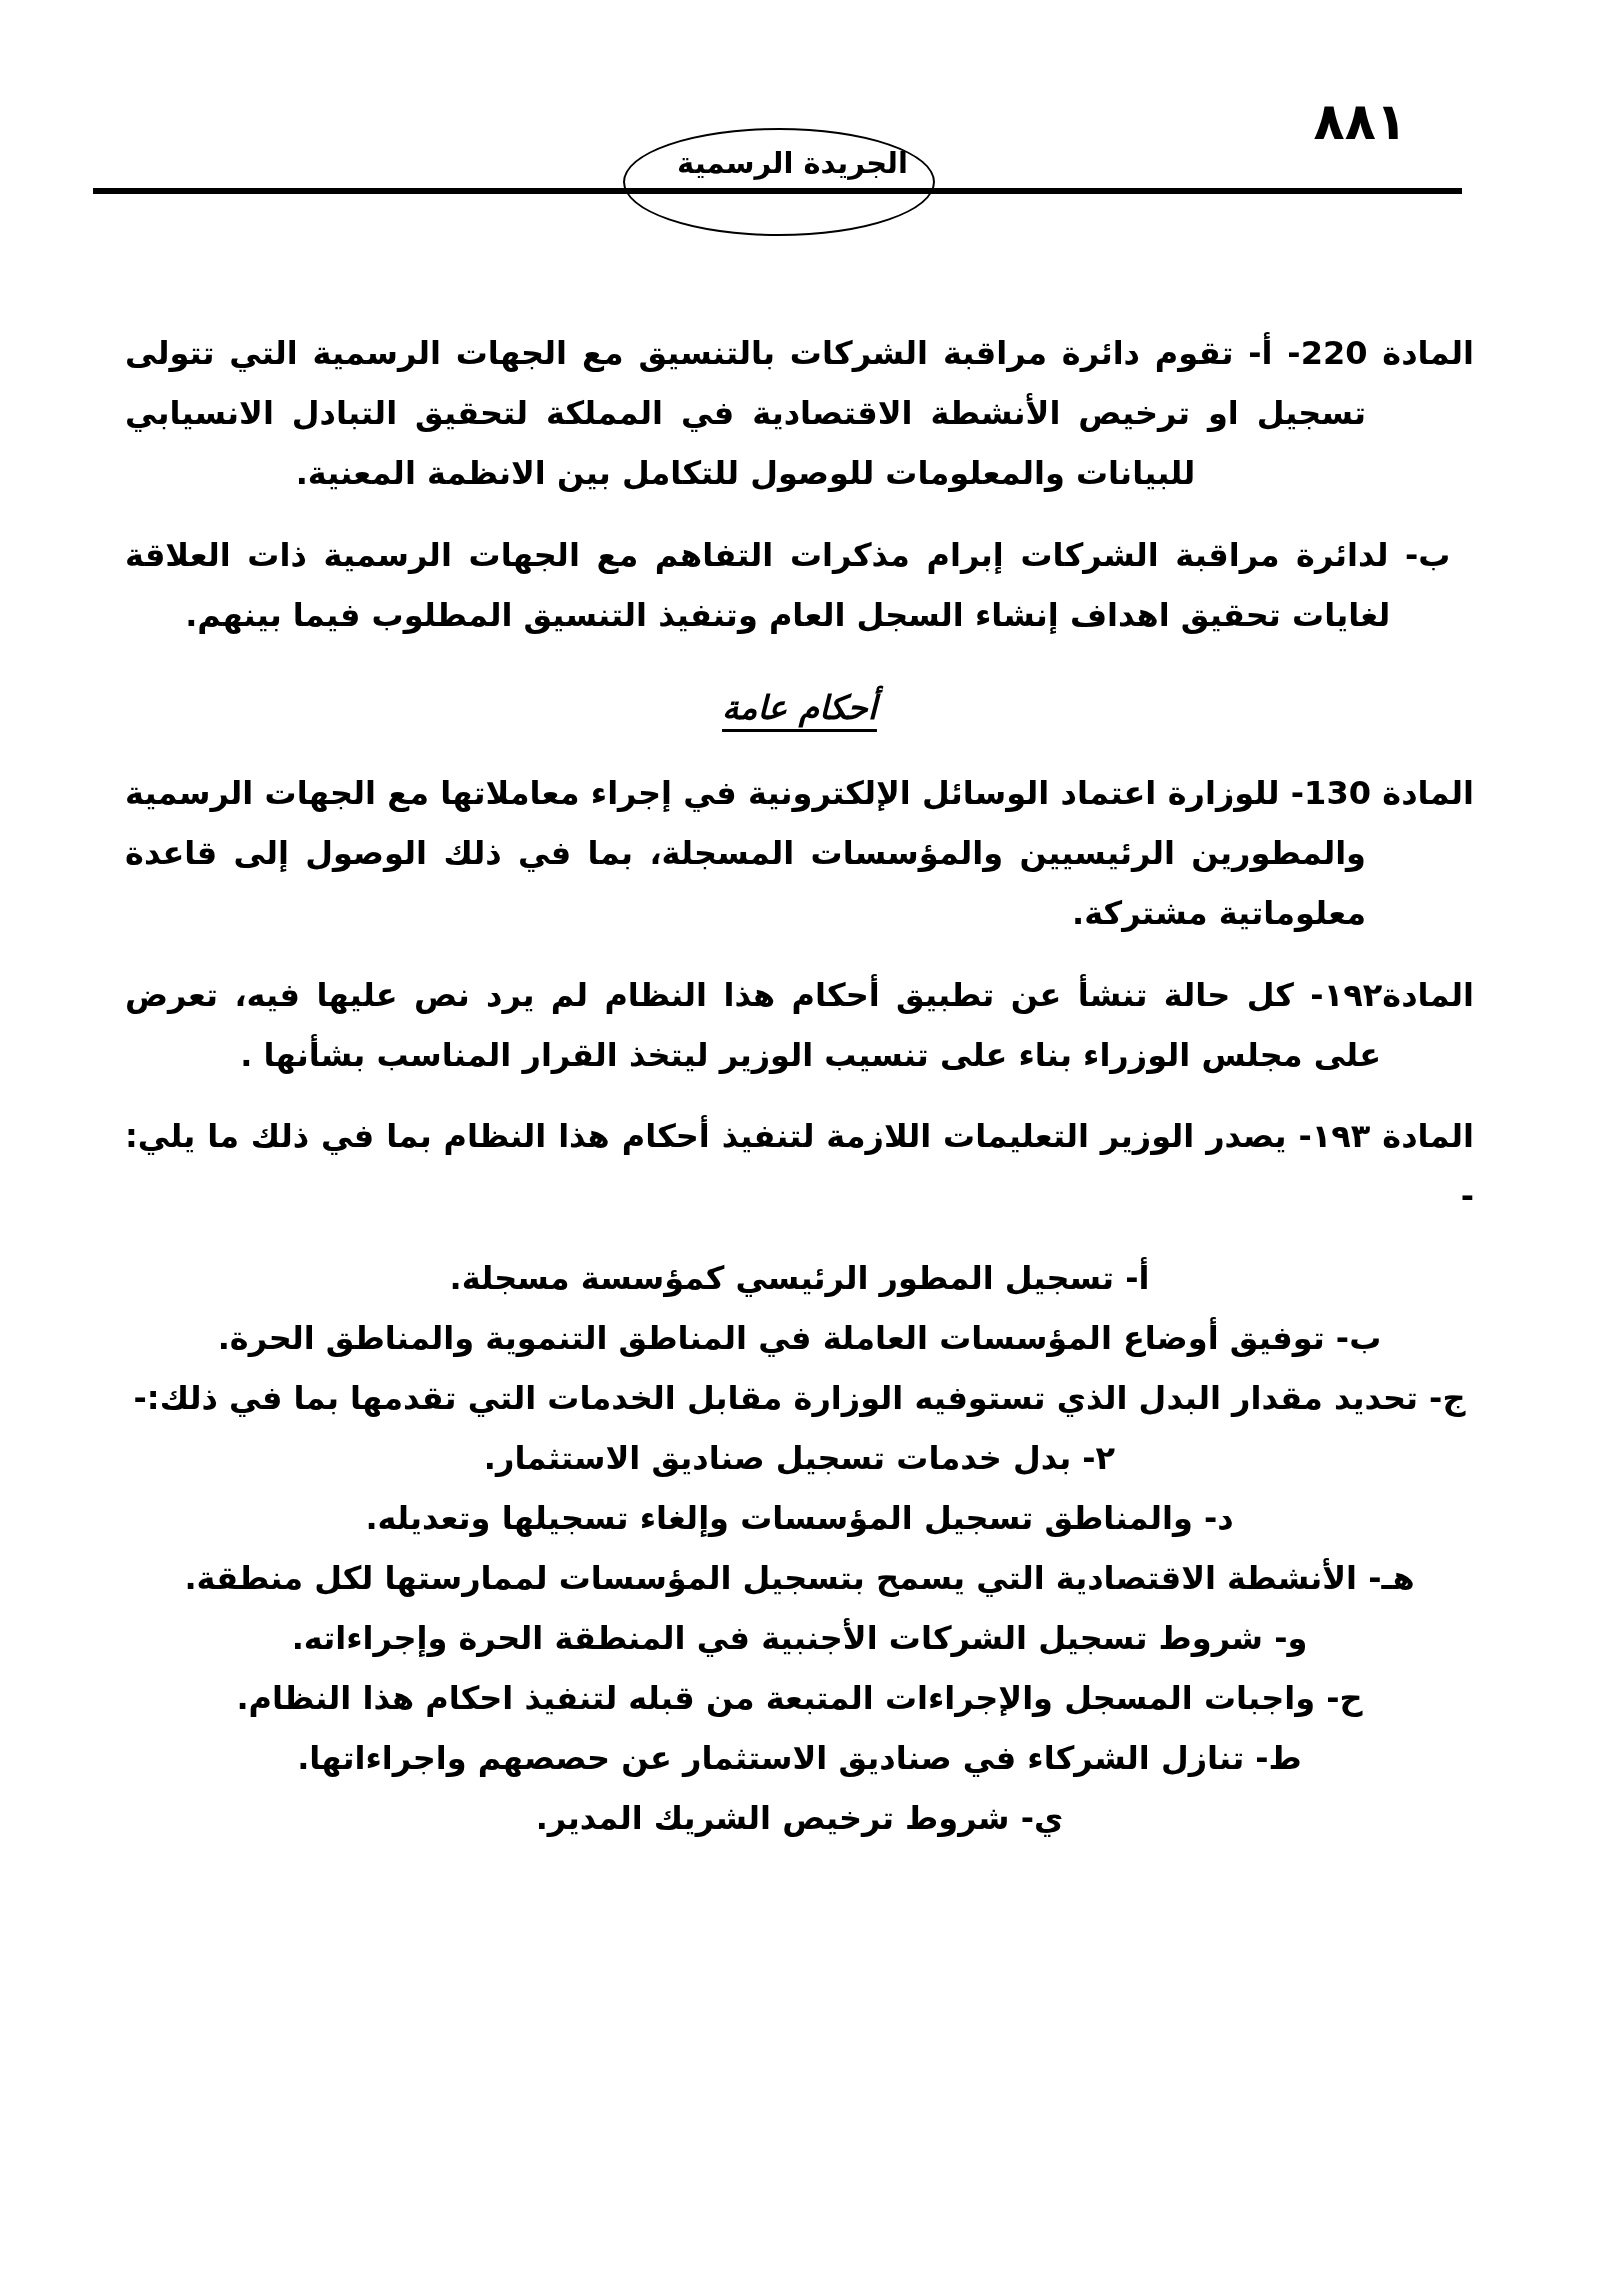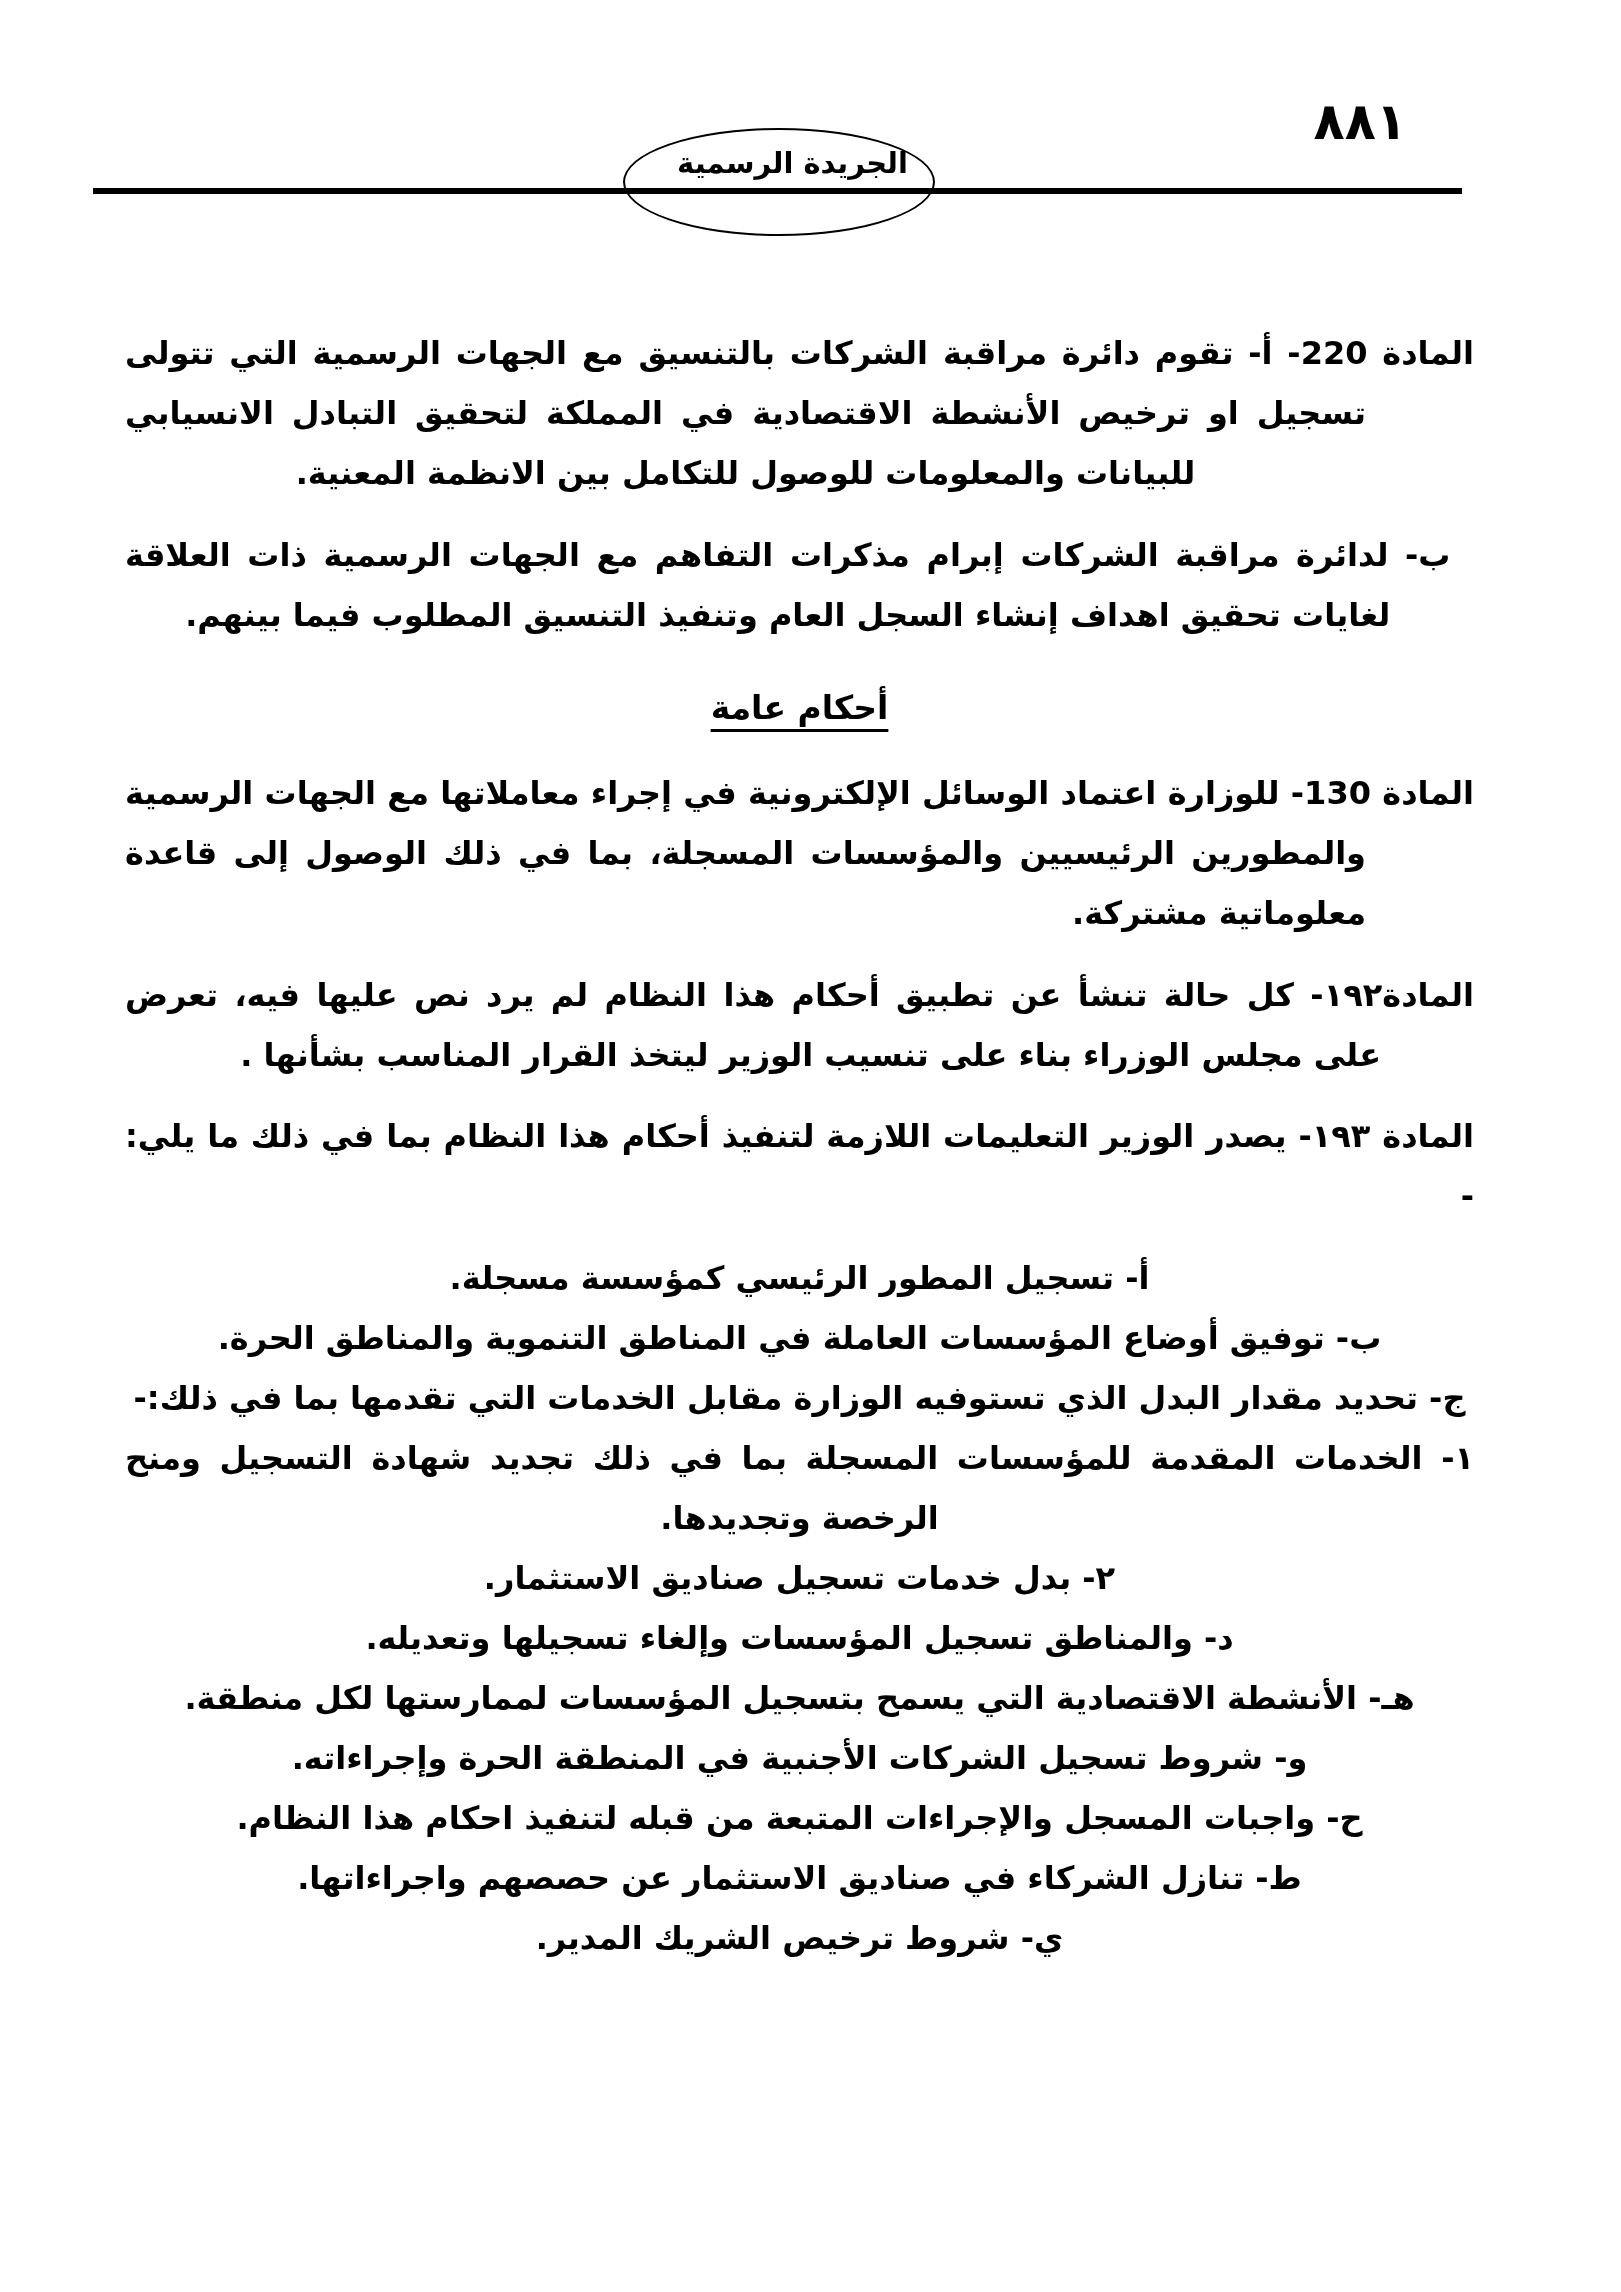--- a/index.html
+++ b/index.html
@@ -70,20 +70,21 @@
   .last-center { text-align-last:center; }
   .section-heading {
     text-align:center;
     font-size:33px;
     line-height:60px;
     font-weight:700;
     text-decoration:underline;
     text-decoration-thickness:2.9px;
     text-underline-offset:9.8px;
     margin:33px 0 25.5px 0;
+    font-style:italic;
   }
   .items { margin-top:15.7px; }
   .item {
     text-align:justify;
     text-align-last:center;
   }
 </style>
 </head>
 <body>
 
@@ -108,21 +109,20 @@
     <p class="para hang-110">المادة 130- للوزارة اعتماد الوسائل الإلكترونية في إجراء معاملاتها مع الجهات الرسمية والمطورين الرئيسيين والمؤسسات المسجلة، بما في ذلك الوصول إلى قاعدة معلوماتية مشتركة.</p>
 
     <p class="para hang-95">المادة١٩٢- كل حالة تنشأ عن تطبيق أحكام هذا النظام لم يرد نص عليها فيه، تعرض على مجلس الوزراء بناء على تنسيب الوزير ليتخذ القرار المناسب بشأنها .</p>
 
     <p class="para">المادة ١٩٣- يصدر الوزير التعليمات اللازمة لتنفيذ أحكام هذا النظام بما في ذلك ما يلي: -</p>
 
     <div class="items">
       <p class="item">أ-  تسجيل المطور الرئيسي كمؤسسة مسجلة.</p>
       <p class="item">ب- توفيق أوضاع المؤسسات العاملة في المناطق التنموية والمناطق الحرة.</p>
       <p class="item">ج- تحديد مقدار البدل الذي تستوفيه الوزارة مقابل الخدمات التي تقدمها بما في ذلك:-</p>
-      <p class="item">١- الخدمات المقدمة للمؤسسات المسجلة بما في ذلك تجديد شهادة التسجيل ومنح الرخصة وتجديدها.</p>
       <p class="item">٢- بدل خدمات تسجيل صناديق الاستثمار.</p>
       <p class="item">د-  والمناطق تسجيل المؤسسات وإلغاء تسجيلها وتعديله.</p>
       <p class="item">هـ- الأنشطة الاقتصادية التي يسمح بتسجيل المؤسسات لممارستها لكل منطقة.</p>
       <p class="item">و-  شروط تسجيل الشركات الأجنبية في المنطقة الحرة وإجراءاته.</p>
       <p class="item">ح- واجبات المسجل والإجراءات المتبعة من قبله لتنفيذ احكام هذا النظام.</p>
       <p class="item">ط- تنازل الشركاء في صناديق الاستثمار عن حصصهم واجراءاتها.</p>
       <p class="item">ي- شروط ترخيص الشريك المدير.</p>
     </div>
 
   </main>

